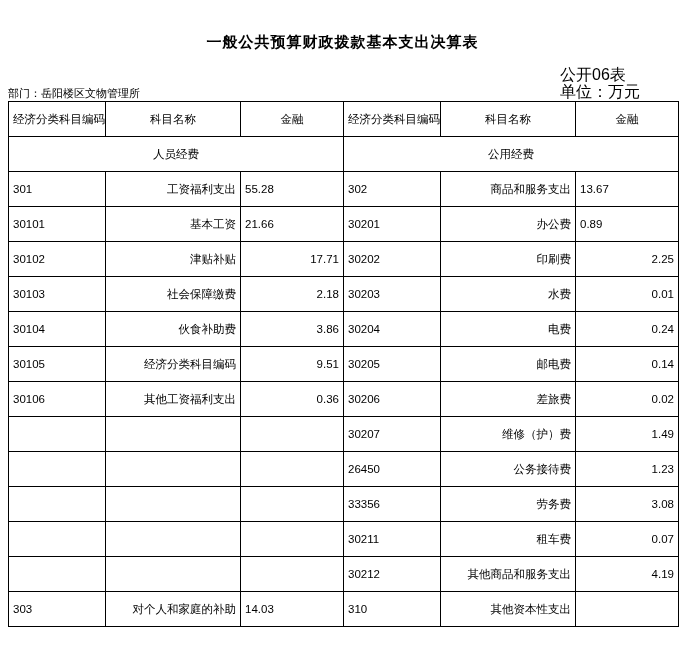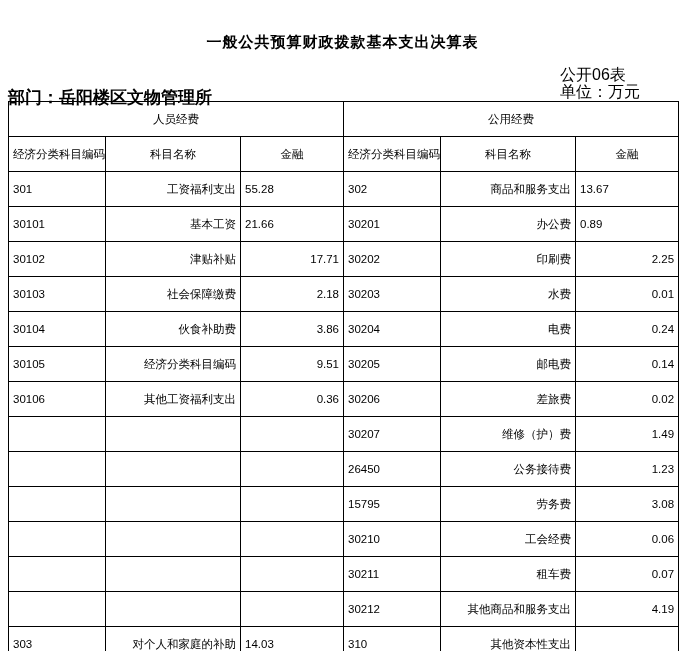--- a/index.html
+++ b/index.html
@@ -39,22 +39,22 @@
     right: 45px;
     top: 0;
     text-align: left;
     font-size: 16px;
     line-height: 17px;
   }
   .meta-left {
     position: absolute;
     left: 8px;
     top: 20px;
-    font-size: 17px;
-    font-weight: bold;
+    font-size: 11px;
+    font-weight: normal;
   }
   table.budget {
     border-collapse: collapse;
     width: 669px;
     margin-left: 8px;
     table-layout: fixed;
     margin-top: 1px;
   }
   table.budget td, table.budget th {
     border: 1px solid #000000;
@@ -121,31 +121,31 @@
     <colgroup>
       <col class="col-code">
         <col class="col-name">
         <col class="col-amt">
       <col class="col-code">
         <col class="col-name">
         <col class="col-amt">
     </colgroup>
     <thead>
       <tr>
-        <th class="grp" colspan="3">人员经费</th>
-        <th class="grp" colspan="3">公用经费</th>
-      </tr>
-      <tr>
         <th class="hdr">经济分类科目编码</th>
         <th class="hdr">科目名称</th>
         <th class="hdr">金融</th>
         <th class="hdr">经济分类科目编码</th>
         <th class="hdr">科目名称</th>
         <th class="hdr">金融</th>
       </tr>
+      <tr>
+        <th class="grp" colspan="3">人员经费</th>
+        <th class="grp" colspan="3">公用经费</th>
+      </tr>
     </thead>
     <tbody id="table-body">
         <tr>
           <td class="code">301</td>
           <td class="name">工资福利支出</td>
           <td class="amt center">55.28</td>
           <td class="code">302</td>
           <td class="name">商品和服务支出</td>
           <td class="amt center">13.67</td>
         </tr>
@@ -210,31 +210,23 @@
           <td class="name"></td>
           <td class="amt"></td>
           <td class="code">26450</td>
           <td class="name">公务接待费</td>
           <td class="amt">1.23</td>
         </tr>
         <tr>
           <td class="code"></td>
           <td class="name"></td>
           <td class="amt"></td>
-          <td class="code">15795</td>
+          <td class="code">33356</td>
           <td class="name">劳务费</td>
           <td class="amt">3.08</td>
-        </tr>
-        <tr>
-          <td class="code"></td>
-          <td class="name"></td>
-          <td class="amt"></td>
-          <td class="code">30210</td>
-          <td class="name">工会经费</td>
-          <td class="amt">0.06</td>
         </tr>
         <tr>
           <td class="code"></td>
           <td class="name"></td>
           <td class="amt"></td>
           <td class="code">30211</td>
           <td class="name">租车费</td>
           <td class="amt">0.07</td>
         </tr>
         <tr>

